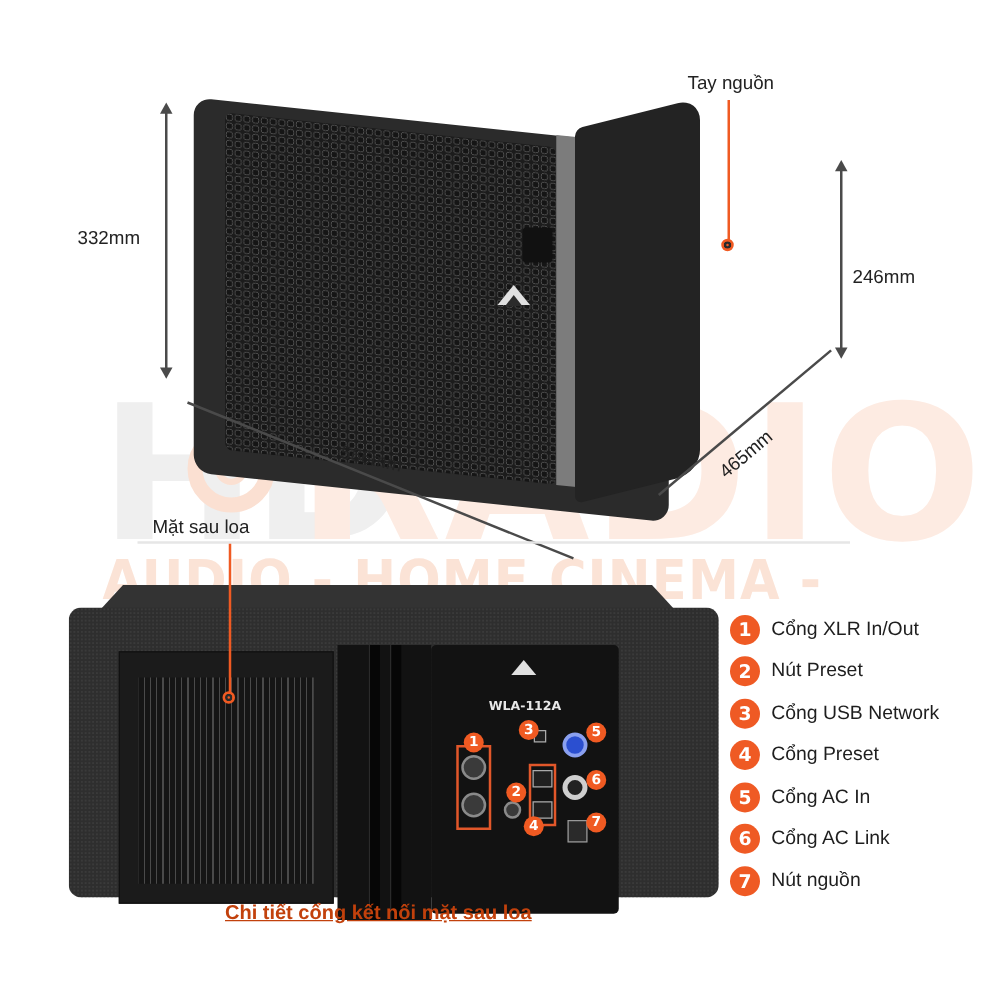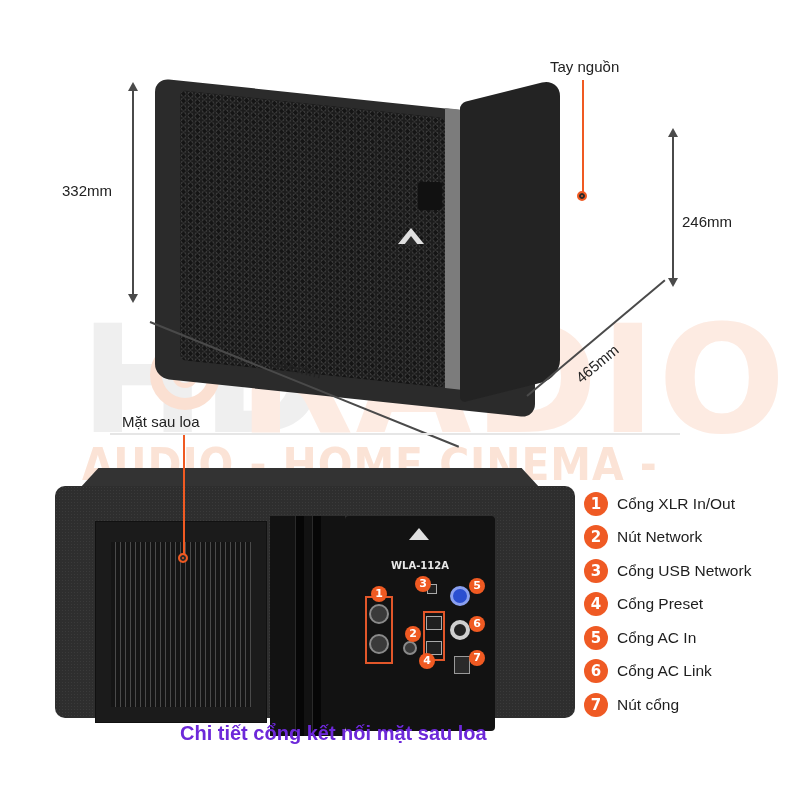--- a/index.html
+++ b/index.html
@@ -73,21 +73,21 @@
   .badge-sm { position:absolute; width:16px; height:16px; border-radius:50%; background:#f05a22; color:#fff;
               font-size:11px; font-weight:bold; text-align:center; line-height:16px; font-family:"DejaVu Sans", sans-serif; }
 
   
   .legend { position:absolute; left:584px; top:487px; }
   .legend-item { display:flex; align-items:center; height:33.5px; }
   .num { width:24px; height:24px; border-radius:50%; background:#ef5a24; color:#fff; font-weight:bold;
          font-size:15px; text-align:center; line-height:24px; margin-right:9px; font-family:"DejaVu Sans", sans-serif; }
   .legend-text { font-size:15.5px; color:#1e1e1e; }
 
-  .caption { position:absolute; left:180px; top:722px; font-size:20px; font-weight:bold; color:#6d28d9; }
+  .caption { position:absolute; left:180px; top:722px; font-size:16px; font-weight:bold; color:#c2410c;text-decoration:underline; }
 </style>
 </head>
 <body>
 
 <div class="wm-hd">HD</div>
 <div class="wm-ring"></div>
 <div class="wm-ring-inner"></div>
 <div class="wm-radio">RADIO</div>
 <div class="wm-sub">AUDIO - HOME CINEMA - KARAOKE</div>
 
@@ -170,37 +170,37 @@
 <div class="callout-line" style="left:183px;top:435px;height:120px;"></div>
 <div class="callout-dot" style="left:178px;top:553px;"></div>
 
 <div class="legend">
   <div class="legend-item">
     <div class="num">1</div>
     <div class="legend-text">Cổng XLR In/Out</div>
   </div>
   <div class="legend-item">
     <div class="num">2</div>
-    <div class="legend-text">Nút Network</div>
+    <div class="legend-text">Nút Preset</div>
   </div>
   <div class="legend-item">
     <div class="num">3</div>
     <div class="legend-text">Cổng USB Network</div>
   </div>
   <div class="legend-item">
     <div class="num">4</div>
     <div class="legend-text">Cổng Preset</div>
   </div>
   <div class="legend-item">
     <div class="num">5</div>
     <div class="legend-text">Cổng AC In</div>
   </div>
   <div class="legend-item">
     <div class="num">6</div>
     <div class="legend-text">Cổng AC Link</div>
   </div>
   <div class="legend-item">
     <div class="num">7</div>
-    <div class="legend-text">Nút cổng</div>
+    <div class="legend-text">Nút nguồn</div>
   </div>
 </div>
 
 <div class="caption">Chi tiết cổng kết nối mặt sau loa</div>
 
 </body></html>

